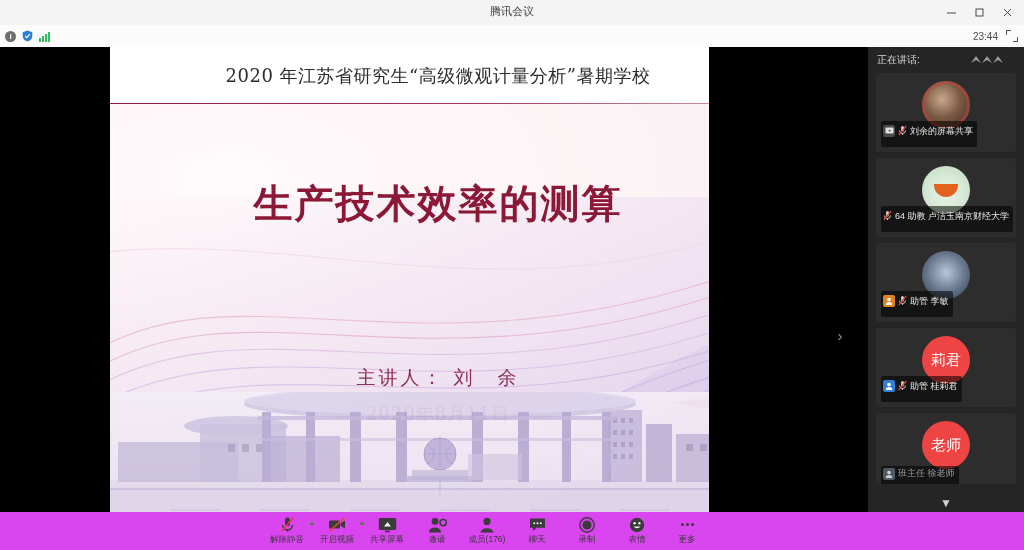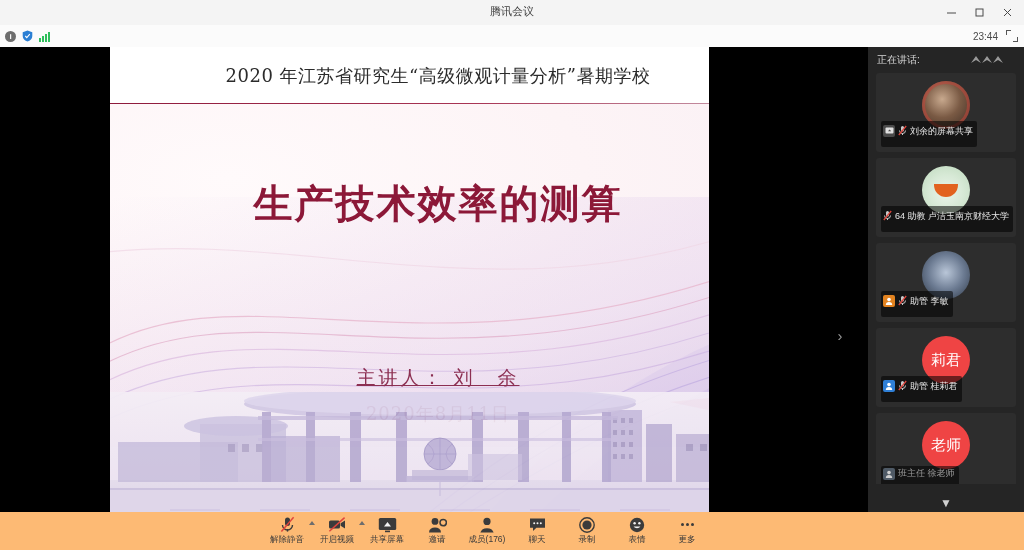--- a/index.html
+++ b/index.html
@@ -80,21 +80,21 @@
     font-weight:bold;color:#8c1838;letter-spacing:2px;white-space:nowrap;
   }
   .t1{top:130px;font-size:39px;}
   .t2{top:204px;font-size:39px;}
 
   .p1,.p2{
     position:absolute;width:656px;text-align:center;
     font-family:"DejaVu Serif","Liberation Serif",serif;
     color:#8c2f52;white-space:nowrap;
   }
-  .p1{top:318px;font-size:19px;letter-spacing:3px;text-decoration:underline;}
+  .p1{top:318px;font-size:19px;letter-spacing:3px;}
   .p2{top:355px;font-size:18px;letter-spacing:1px;}
 
   
   .campus{position:absolute;left:0;top:345px;width:656px;height:140px;overflow:hidden;opacity:.92;}
 
   
   .collapse-chev{position:absolute;left:833px;top:275px;width:14px;height:26px;
                  display:flex;align-items:center;justify-content:center;color:#9a9a9a;font-size:15px;cursor:pointer;}
 
   
@@ -119,21 +119,21 @@
   .badge.host{background:#e2821f;}
   .badge.asst{background:#2f7fd6;}
   .badge.screen{background:#4a4a4a;}
   .badge.dim{background:#4f5a66;}
   .mic-ic{flex:0 0 auto;}
   .p-label{font-size:9px;color:#e8e8e8;white-space:nowrap;overflow:hidden;text-overflow:ellipsis;}
   .p-label.dim{color:#9b9b9b;}
   .scroll-chev{position:absolute;left:0;bottom:2px;width:156px;text-align:center;color:#d0d0d0;font-size:12px;cursor:pointer;}
 
   
-  .toolbar{position:absolute;left:0;top:512px;width:1024px;height:38px;background:#fdba74;}
+  .toolbar{position:absolute;left:0;top:512px;width:1024px;height:38px;background:#d946ef;}
   .tb-items{position:absolute;left:262px;top:0;height:38px;display:flex;align-items:center;gap:0;}
   .tb-item{width:50px;height:38px;display:flex;flex-direction:column;align-items:center;justify-content:center;
            gap:1px;cursor:pointer;position:relative;}
   .tb-ic{height:17px;display:flex;align-items:center;justify-content:center;}
   .tb-lab{font-size:8.5px;color:#3b3b3b;white-space:nowrap;}
   .caret{position:absolute;right:-3px;top:9px;width:0;height:0;
          border-left:3px solid transparent;border-right:3px solid transparent;border-bottom:4px solid #6d6d6d;cursor:pointer;}
   .dots{display:flex;gap:2px;align-items:center;}
   .dots i{width:3px;height:3px;border-radius:50%;background:#3b3b3b;display:block;}
 </style>

